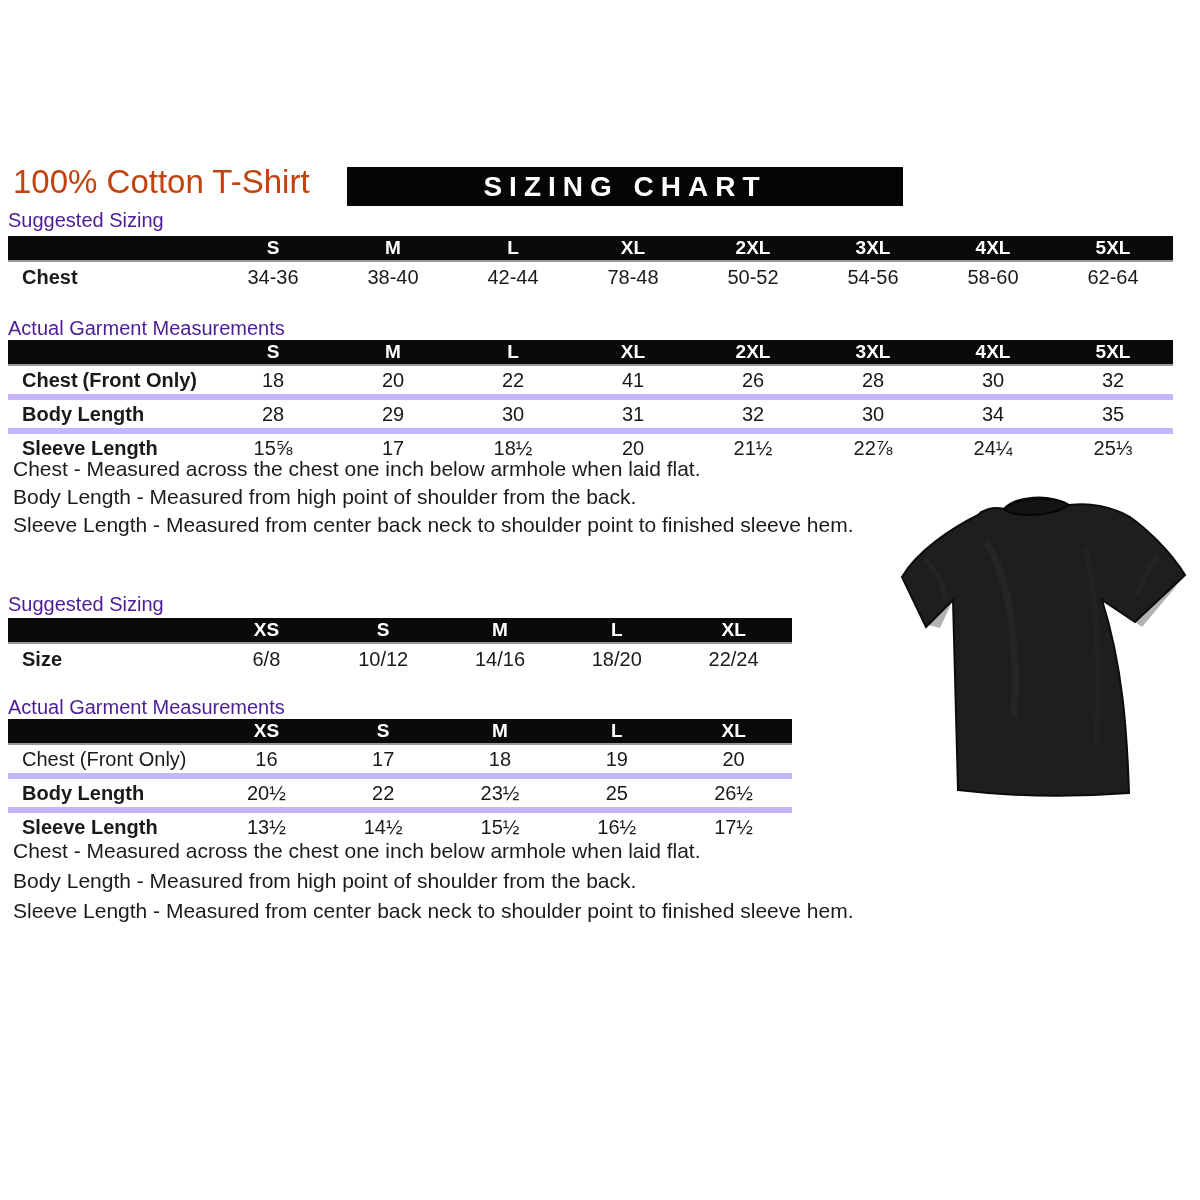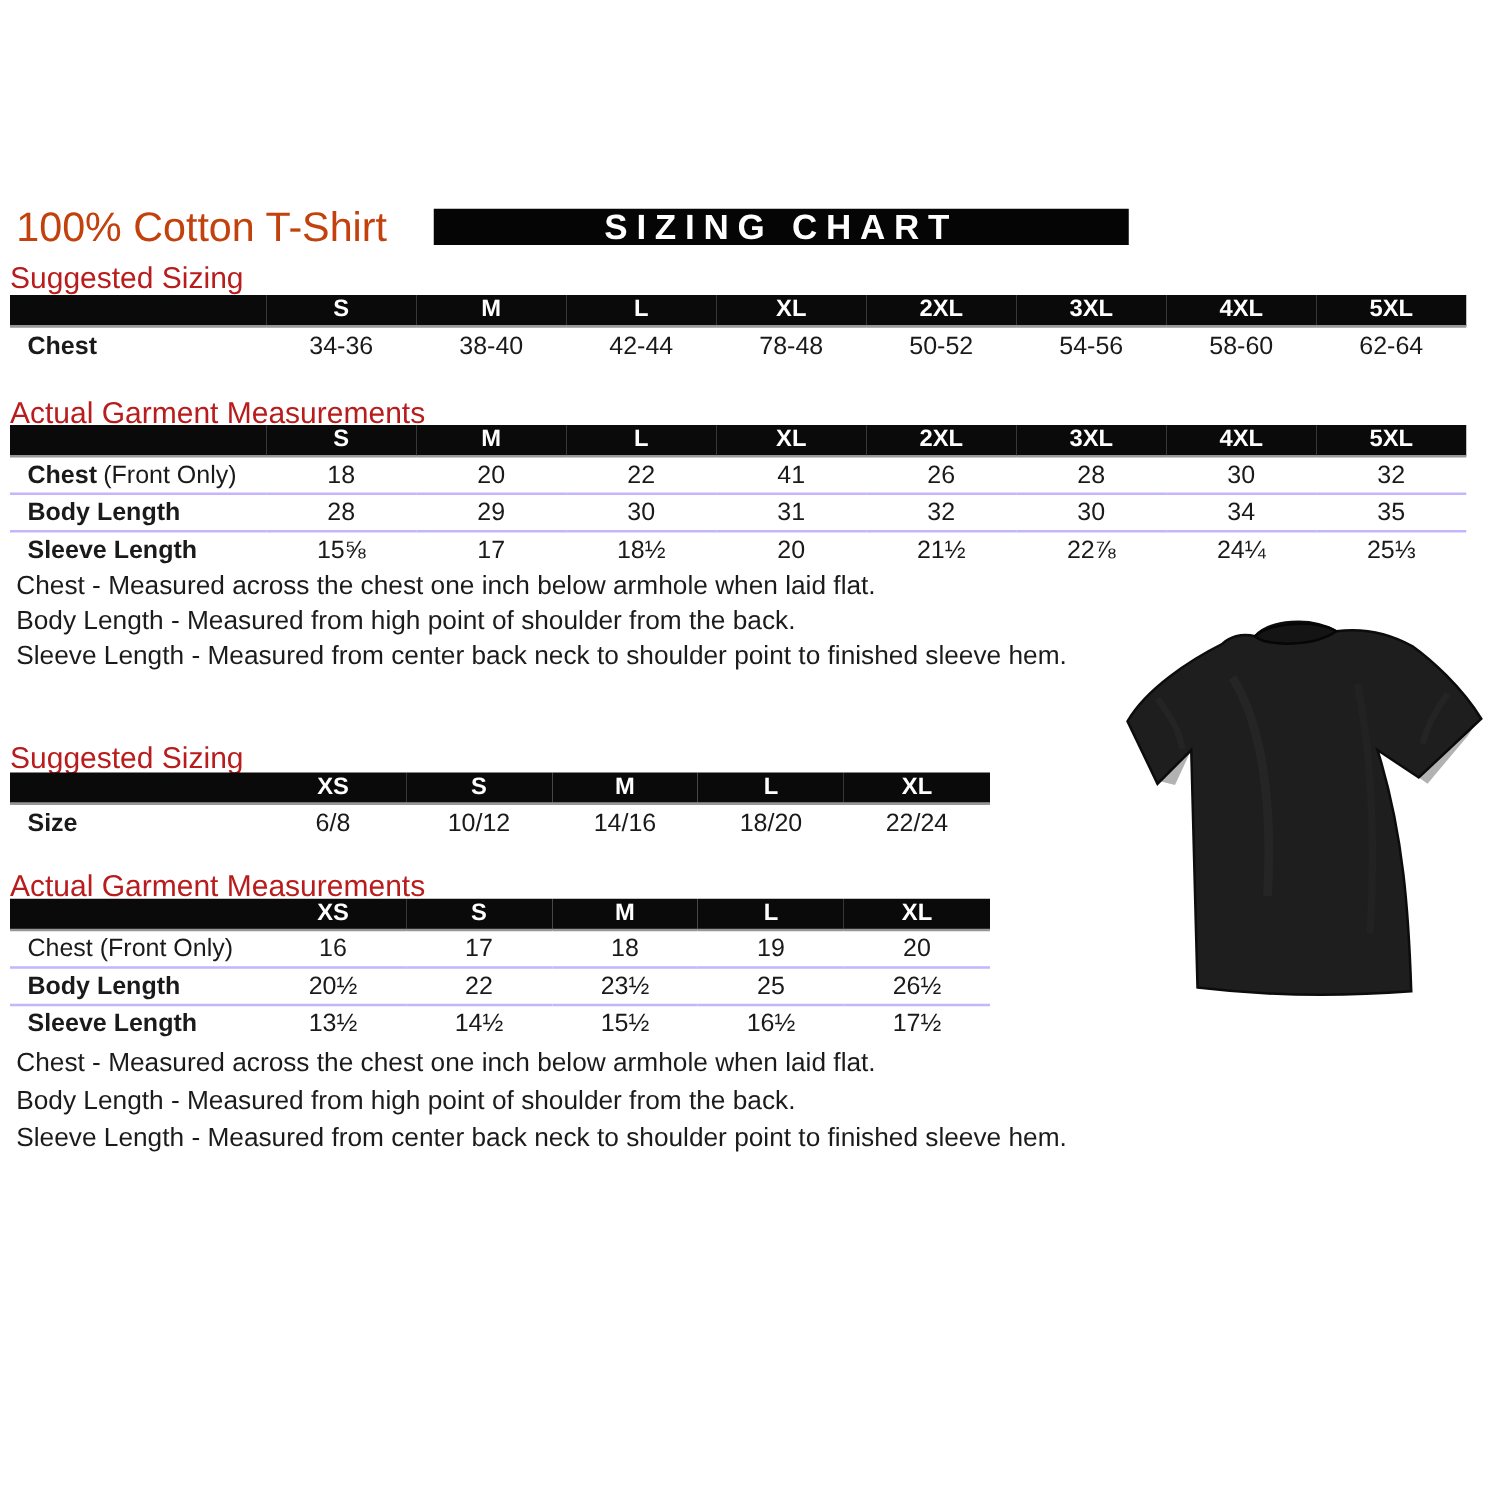--- a/index.html
+++ b/index.html
@@ -11,50 +11,50 @@
   .abs { position:absolute; }
 
   .main-title { font-size:33px; font-weight:400; color:#c2410c; white-space:nowrap; }
   .youth-title { font-size:30px; font-weight:700; color:#111; white-space:nowrap; }
 
   .banner {
     background:#050505; color:#ffffff; display:flex; align-items:center; justify-content:center;
     font-size:28px; font-weight:700; letter-spacing:7px; white-space:nowrap;
   }
 
-  .section-label { font-size:24px; color:#b91c1c; }
+  .section-label { font-size:20px; color:#4c1d95; }
 
   table.size-table { position:absolute; border-collapse:collapse; table-layout:fixed; }
   table.size-table th {
     background:#0a0a0a; color:#ffffff; font-weight:700; font-size:19px;
     height:24px; padding:0; text-align:center; border-bottom:2px solid #979797;
   }
   table.size-table td {
     font-size:20px; text-align:center; padding:0; height:30px; color:#1a1a1a;
     vertical-align:middle;
   }
   table.size-table td.lbl { text-align:left; padding-left:14px; }
   .b { font-weight:700; }
-  .suffix { font-weight:400; margin-left:5px;margin-top:24px; }
-  table.size-table tr.sep td { border-top:2px solid #c4b5fd; }
+  .suffix { font-weight:700; margin-left:5px;margin-top:24px; }
+  table.size-table tr.sep td { border-top:6px solid #c4b5fd; }
   table.actual td { height:28px; }
 
   .notes p { margin:0 0 7px 0; font-size:21px; line-height:21px; color:#1b1b1b; }
   .notes2 p { margin:0 0 9px 0; }
 
   .shirt-wrap { position:absolute; }
 </style>
 </head>
 <body>
 
 <div id="canvas">
 
   <div class="abs main-title" style="left:13px; top:163px;">100% Cotton T-Shirt</div>
 
-  <div class="abs banner" style="left:347px; top:167px; width:556px; height:29px;">SIZING CHART</div>
+  <div class="abs banner" style="left:347px; top:167px; width:556px; height:39px;">SIZING CHART</div>
 
   <div class="abs section-label" style="left:8px; top:209px;">Suggested Sizing</div>
 
   <table class="size-table" style="left:8px; top:236px; width:1165px;">
     <colgroup>
         <col style="width:205px">
         <col>
         <col>
         <col>
         <col>

